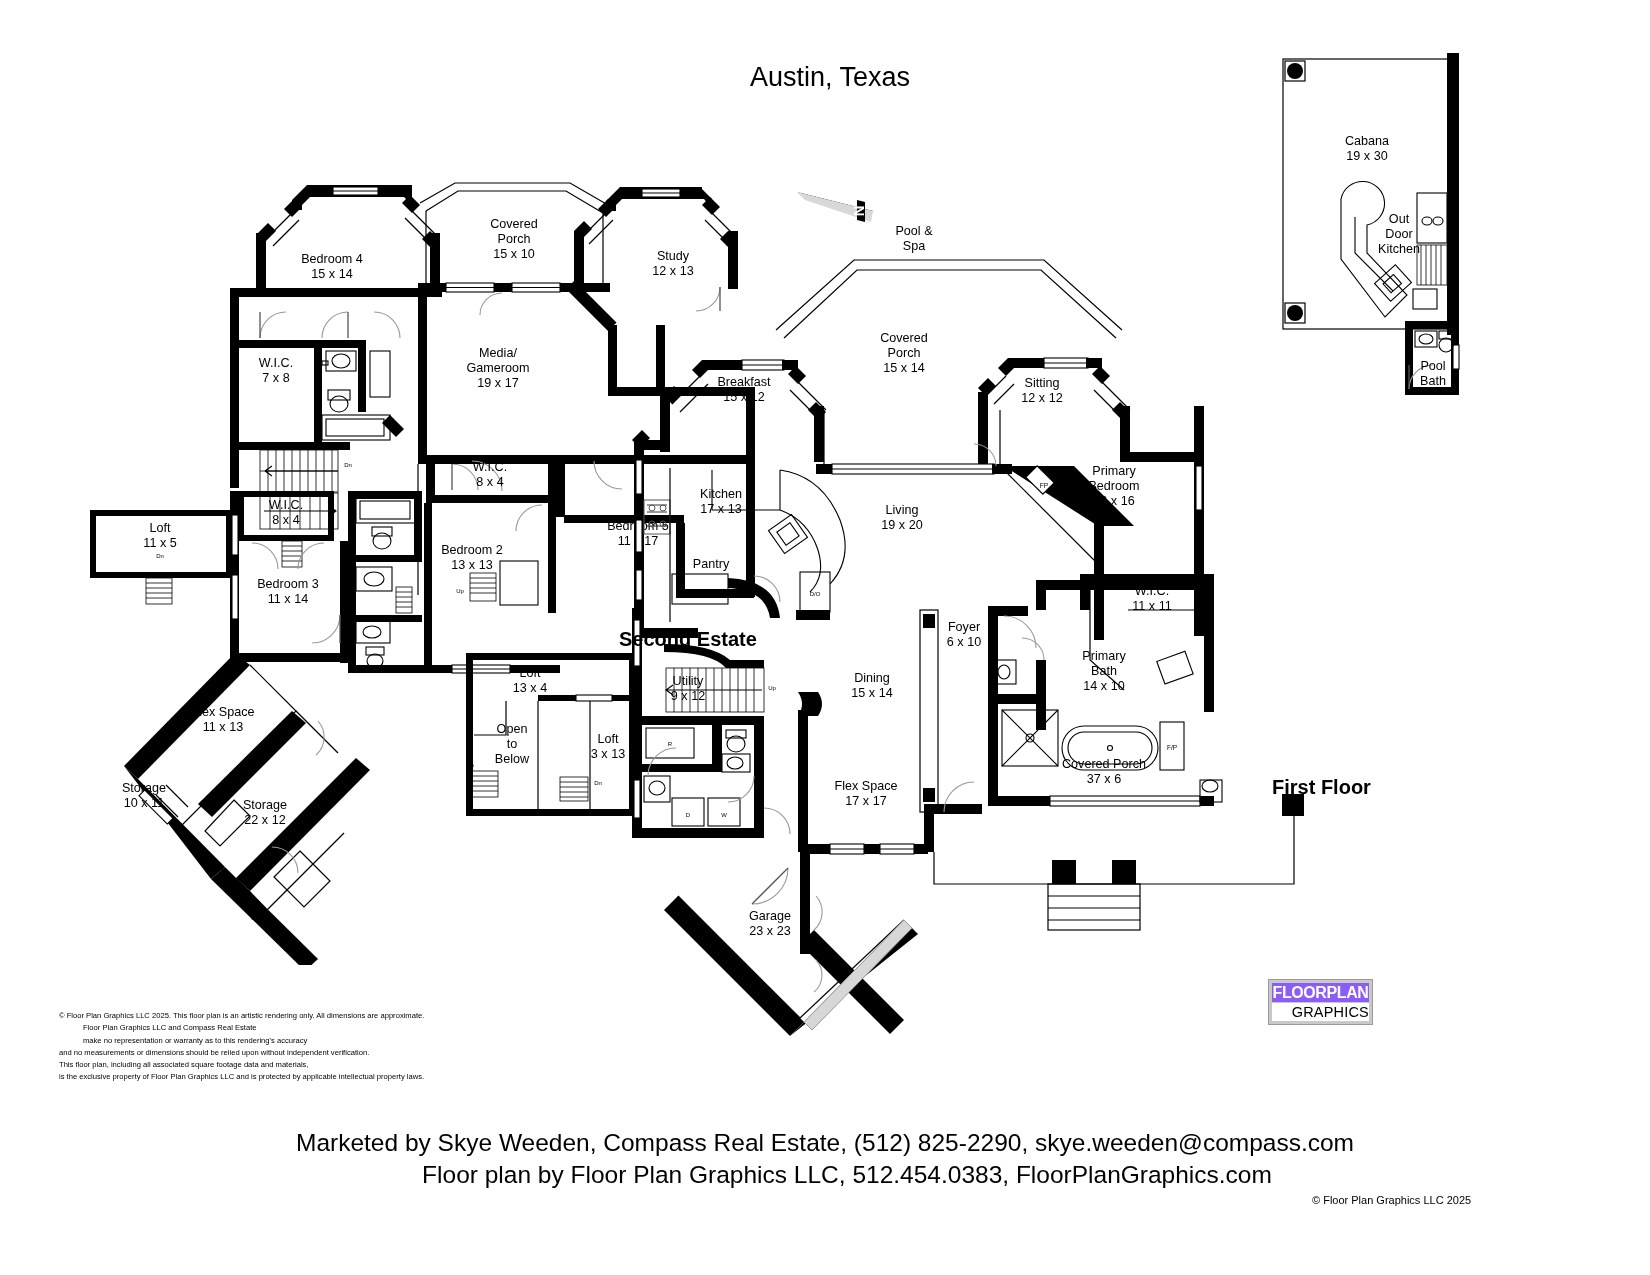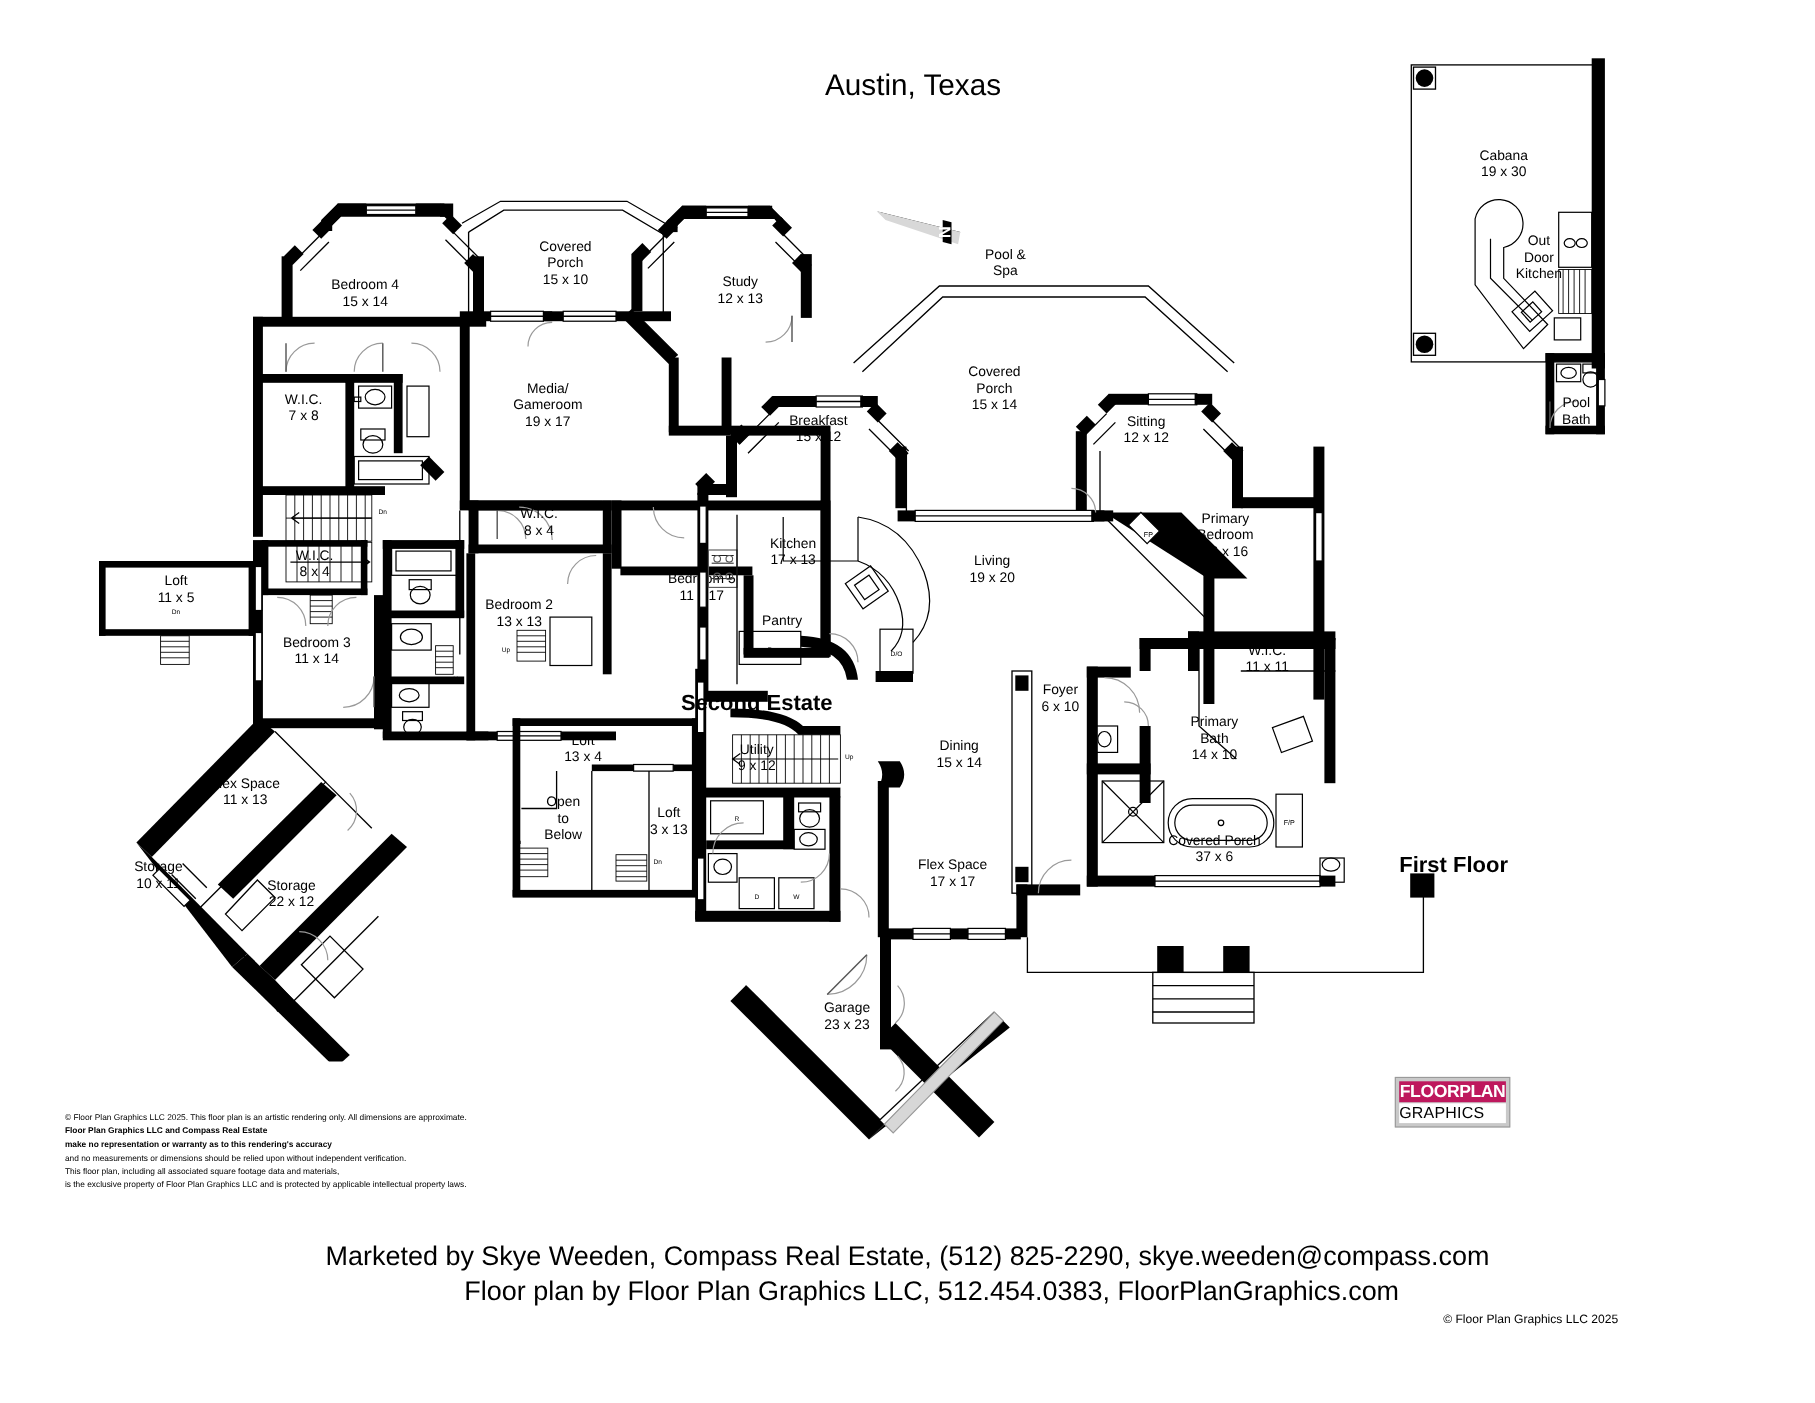--- a/index.html
+++ b/index.html
@@ -28,37 +28,37 @@
   .door-arc{fill:none;stroke:#999;stroke-width:1.1;}
   .door-leaf{fill:none;stroke:#555;stroke-width:1.3;}
   .hatch{fill:none;stroke:#000;stroke-width:.8;}
   .rmname{font-family:"Liberation Sans","DejaVu Sans",sans-serif;font-size:12.6px;fill:#000;text-anchor:middle;}
   .rmdim{font-family:"Liberation Sans","DejaVu Sans",sans-serif;font-size:12.6px;fill:#000;text-anchor:middle;}
   .tiny{font-family:"Liberation Sans","DejaVu Sans",sans-serif;font-size:6px;fill:#000;text-anchor:middle;}
 
   
   #legal{position:absolute;left:59px;top:1010px;width:620px;font-size:7.6px;line-height:1.62;}
   #legal div{white-space:nowrap;}
-  #legal .b{font-weight:bold;}
+  #legal .b{font-weight:normal;margin-left:24px;}
 
   
   #marketing{position:absolute;left:0;top:1127px;width:1650px;text-align:center;}
   #marketing .m1{font-size:24.5px;line-height:1.32;white-space:nowrap;}
   #marketing .m2{font-size:24.5px;line-height:1.32;white-space:nowrap;padding-left:44px;}
 
   #bottom-copyright{position:absolute;left:1312px;top:1194px;font-size:11px;white-space:nowrap;}
 
   
   #logo{position:absolute;left:1268px;top:979px;width:105px;height:46px;
         background:#c9c9c9;border:1px solid #9a9a9a;box-sizing:border-box;padding:3px;}
-  #logo .lg1{background:#be185d;color:#fff;font-size:16px;font-weight:bold;
+  #logo .lg1{background:#8b5cf6;color:#fff;font-size:16px;font-weight:bold;
              letter-spacing:-.4px;text-align:center;line-height:19px;height:19px;
              font-family:"Liberation Sans","DejaVu Sans",sans-serif;}
   #logo .lg2{background:#fff;color:#000;font-size:14.5px;font-weight:normal;
-             letter-spacing:.2px;text-align:left;line-height:18px;height:18px;margin-top:1px;
+             letter-spacing:.2px;text-align:right;line-height:18px;height:18px;margin-top:1px;
              font-family:"Liberation Sans","DejaVu Sans",sans-serif;}
 
   
   #north-arrow{position:absolute;left:795px;top:178px;width:110px;height:52px;}
 </style>
 </head>
 <body>
 
 <div id="sheet">
 

